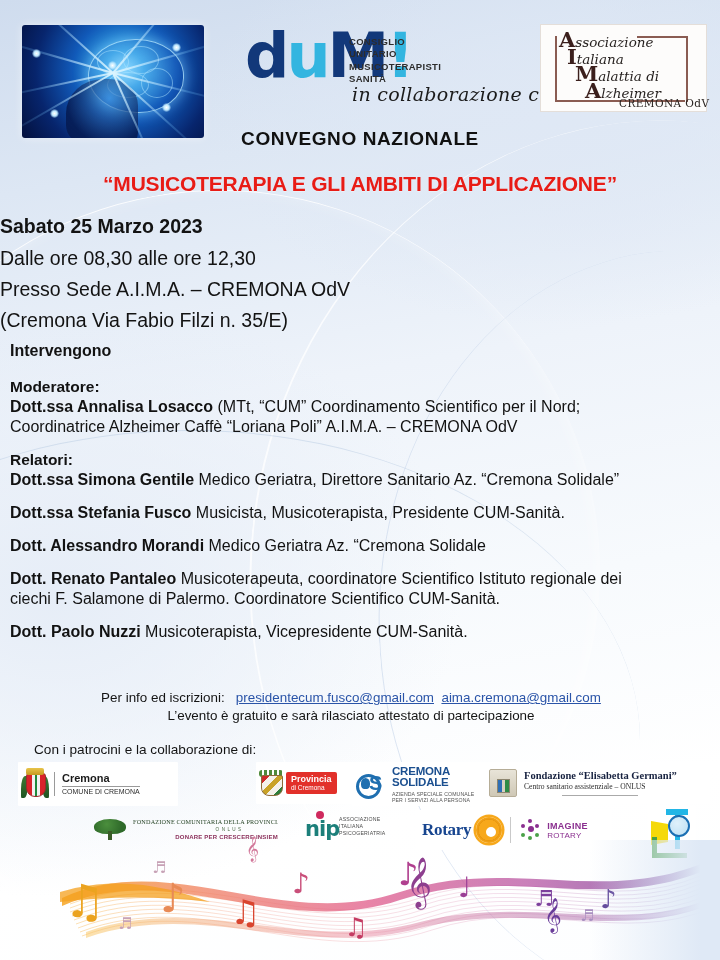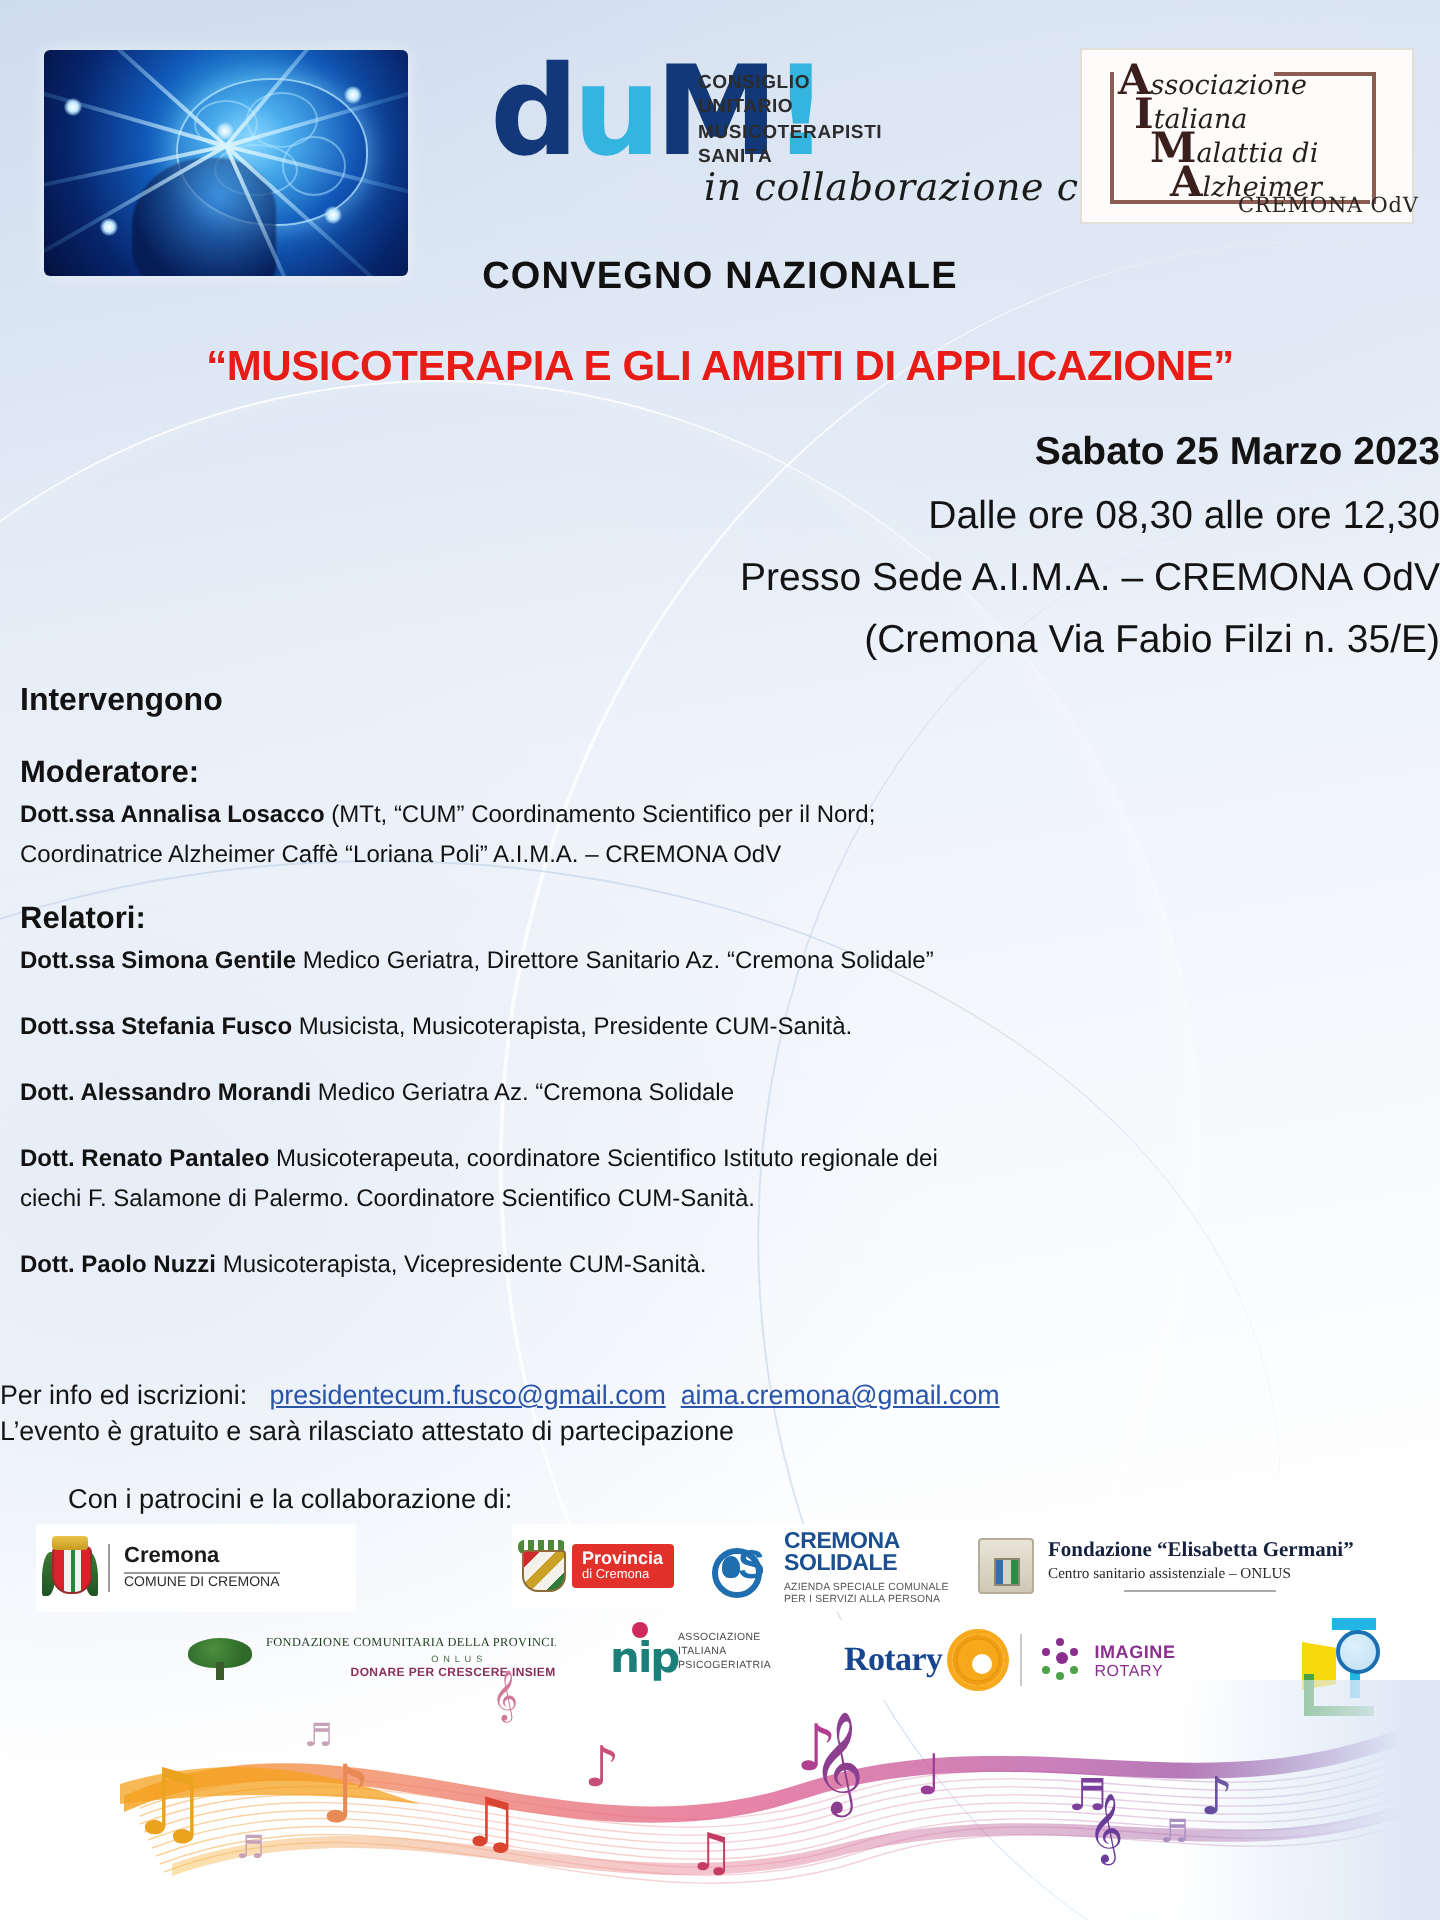--- a/index.html
+++ b/index.html
@@ -68,37 +68,37 @@
   #aima .big{font-size:21px;font-weight:700;color:#3b1f1c;}
   #aima .small{font-size:13.5px;font-style:italic;}
   #aima .odv{font-size:10.5px;letter-spacing:.4px;color:#2b2522;}
 
   
   #convegno{position:absolute;top:128px;left:0;width:720px;text-align:center;
     font-size:19px;font-weight:700;color:#111;letter-spacing:.6px;}
   #maintitle{position:absolute;top:172px;left:0;width:720px;text-align:center;
     font-size:21px;font-weight:700;color:#e81c16;letter-spacing:-.2px;
     text-shadow:0 1px 0 rgba(255,255,255,.35);}
-  .linectr{position:absolute;left:0;width:720px;text-align:right;color:#131313;}
+  .linectr{position:absolute;left:0;width:720px;text-align:left;color:#131313;}
   #dateline{top:215px;font-size:19.5px;font-weight:700;}
   #timeline{top:247px;font-size:19.5px;}
   #venline{top:278px;font-size:19.5px;}
   #addrline{top:309px;font-size:19.5px;}
 
   
   #body{position:absolute;left:10px;top:342px;width:668px;color:#121212;}
   .blk{margin-bottom:11px;}
   .hd{font-size:15.5px;font-weight:700;line-height:20px;}
-  .ln{font-size:12px;line-height:20px;}
+  .ln{font-size:16px;line-height:20px;}
   .ln b{font-weight:700;}
   #intervengono{font-size:16px;font-weight:700;margin-bottom:17px;}
   .sp{margin-top:13px;}
 
   
-  #info{position:absolute;left:0;top:690px;width:702px;}
+  #info{position:absolute;left:0;top:690px;width:702px;text-align:center;}
   #info .l1{font-size:13.4px;color:#141414;}
   #info .l2{font-size:13.4px;color:#141414;margin-top:3px;}
   .mail{color:#2a54a8;text-decoration:underline;}
 
   
   #patro{position:absolute;left:34px;top:742px;font-size:13.6px;color:#141414;}
   #logos{position:absolute;left:0;top:758px;width:720px;height:110px;}
   .lg{position:absolute;background:#ffffff;border-radius:1px;
       display:flex;align-items:center;overflow:hidden;}
   .lgt{font-size:7px;line-height:8.5px;color:#2b2b2b;white-space:nowrap;}

